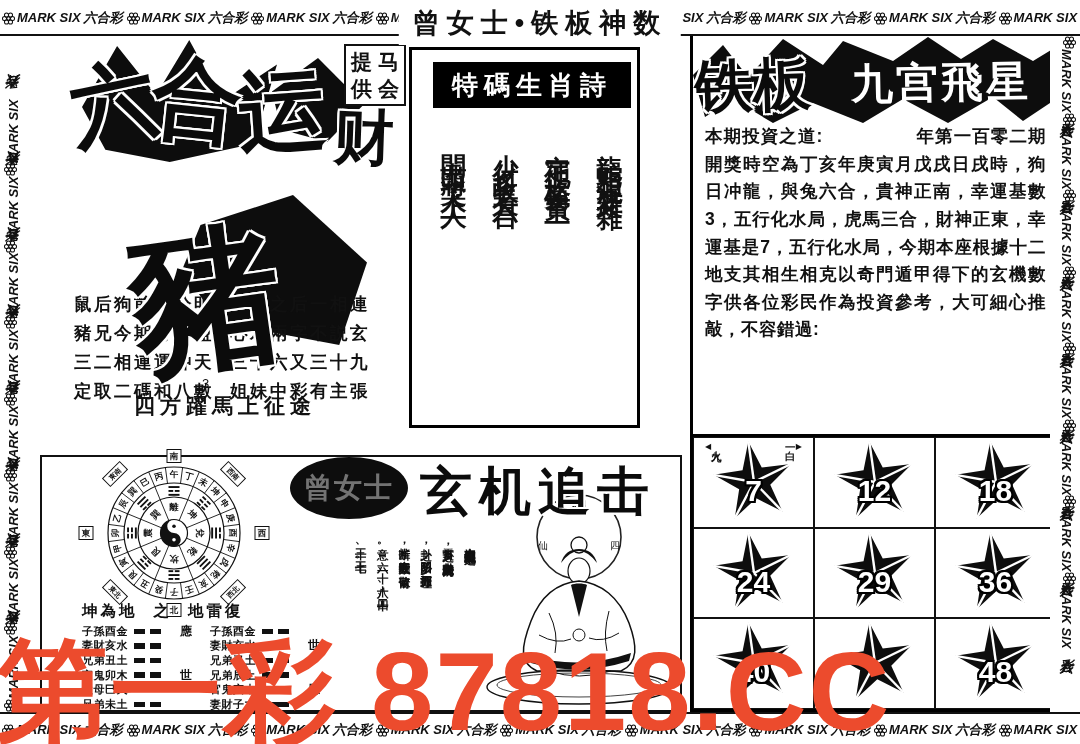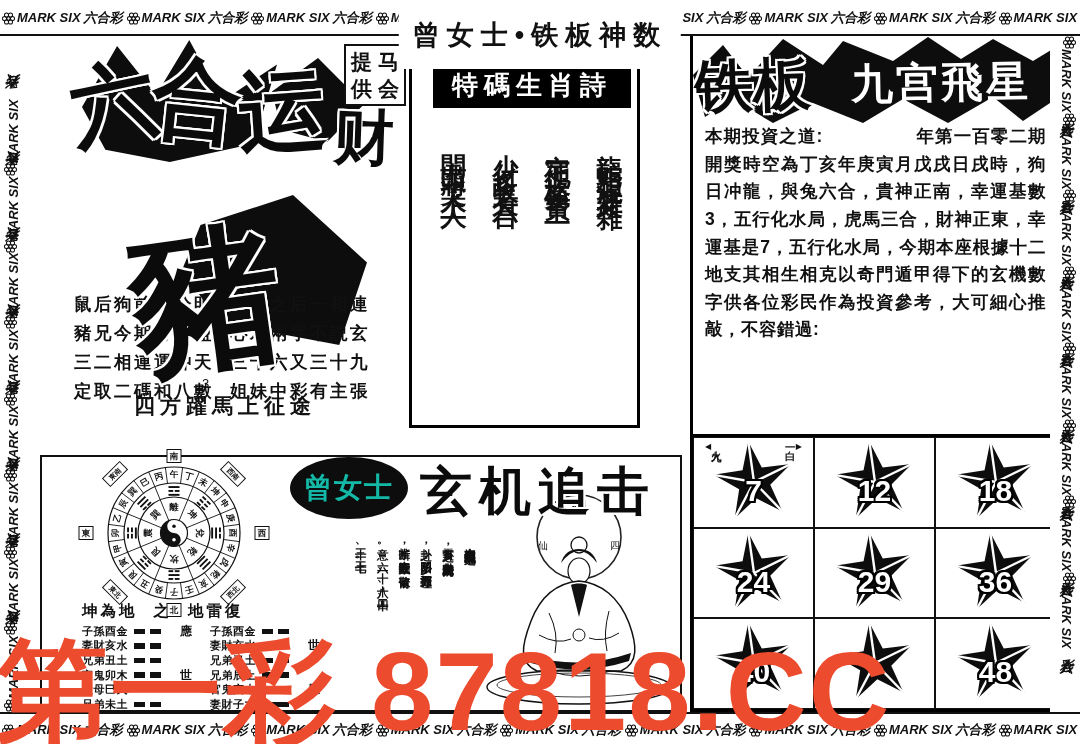--- a/index.html
+++ b/index.html
@@ -15,21 +15,21 @@
           writing-mode:vertical-rl;text-orientation:mixed;line-height:28px;}
   #border-left{left:0;transform:rotate(180deg);}
   #border-right{left:1050px;}
   .bunit{font-weight:700;font-size:13px;letter-spacing:0;margin:0 2px;font-style:italic;}
   .bunit .bmark{margin:0 3px 0 2px;}
   .bunit .bcn{font-weight:800;}
   .flower{vertical-align:middle;}
 
   
   #page-title{position:absolute;top:1px;left:50%;transform:translateX(-50%);z-index:20;
-    background:#fff;padding:16px 14px;font-size:27px;font-weight:900;letter-spacing:7px;white-space:nowrap;}
+    background:#fff;padding:4px 14px;font-size:27px;font-weight:900;letter-spacing:7px;white-space:nowrap;}
 
   
   #left-panel{position:absolute;left:34px;top:40px;width:372px;height:414px;}
   .blob{position:absolute;background:#0d0d0d;}
   #blob1{left:48px;top:0;width:195px;height:122px;
     clip-path:polygon(0 55%,18% 5%,38% 45%,55% 0,72% 50%,100% 20%,88% 85%,45% 100%,12% 90%);}
   #blob2{left:238px;top:18px;width:92px;height:84px;
     clip-path:polygon(0 40%,50% 0,100% 55%,60% 100%,10% 85%);}
   #blob3{left:148px;top:155px;width:185px;height:150px;
     clip-path:polygon(10% 20%,60% 0,100% 45%,85% 100%,20% 85%,0 50%);}
@@ -86,21 +86,21 @@
   #hex-right{left:168px;}
   .hex-row{display:flex;align-items:center;height:14.6px;}
   .hex-label{font-size:11px;font-weight:700;width:52px;letter-spacing:0.5px;}
   .hex-line{width:34px;display:flex;justify-content:flex-start;gap:5px;}
   .hex-line .seg{height:5.5px;background:#111;display:inline-block;}
   .seg.b{width:11px;} .seg.s{width:27px;}
   .hex-mark{font-size:12px;font-weight:800;margin-left:12px;}
 
   
   #xuanji-badge{position:absolute;left:248px;top:0;width:118px;height:62px;background:#0d0d0d;border-radius:50%;
-    color:#14b8a6;display:flex;align-items:center;justify-content:center;font-size:28px;font-weight:800;letter-spacing:2px;}
+    color:#737373;display:flex;align-items:center;justify-content:center;font-size:28px;font-weight:800;letter-spacing:2px;}
   #xuanji-title{position:absolute;left:378px;top:0;font-size:52px;font-weight:900;letter-spacing:7px;white-space:nowrap;}
   #xuanji-text{position:absolute;left:288px;top:82px;width:150px;height:178px;writing-mode:vertical-rl;
     white-space:pre-line;font-size:11.5px;font-weight:700;line-height:1.9;letter-spacing:0.5px;}
   #figure-wrap{position:absolute;left:437px;top:26px;width:200px;height:228px;}
 
   
   #watermark{position:absolute;left:-4px;top:636px;z-index:40;font-size:112px;font-weight:800;
     color:#ec4b2d;white-space:nowrap;letter-spacing:2px;line-height:1;}
 </style>
 </head>

